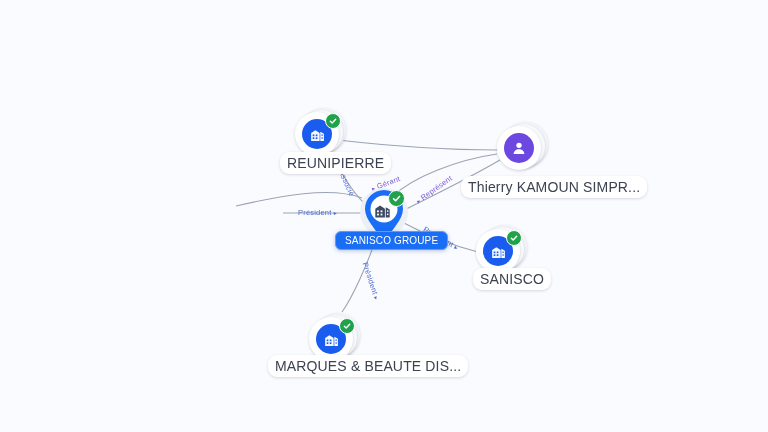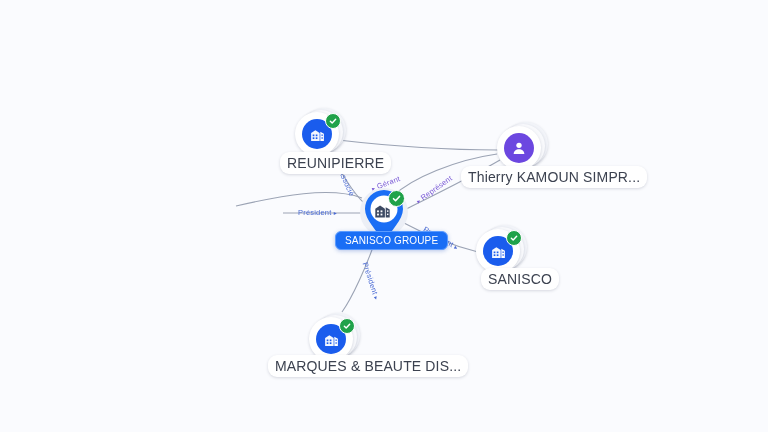--- a/index.html
+++ b/index.html
@@ -170,21 +170,21 @@
       <div class="stack s3"></div>
       <div class="stack s2"></div>
       <div class="stack s1"></div>
       <div class="person-icon">
         <svg width="16" height="16" viewBox="0 0 24 24" fill="#fff">
           <circle cx="12" cy="8" r="4"></circle>
           <path d="M4 21c0-4.4 3.6-7 8-7s8 2.6 8 7H4z"></path>
         </svg>
       </div>
     </div>
-    <div class="node-label" style="left:-36px;top:40px;text-align:center;">Thierry KAMOUN SIMPR...</div>
+    <div class="node-label" style="left:-36px;top:50px;text-align:center;">Thierry KAMOUN SIMPR...</div>
   </div>
 
 
   <div class="node" style="left:476px;top:229px;">
     <div class="co-card">
       <div class="stack s3"></div>
       <div class="stack s2"></div>
       <div class="stack s1"></div>
       <div class="co-icon">
         <svg width="17" height="17" viewBox="0 0 24 24" fill="#fff">
@@ -197,21 +197,21 @@
           <rect x="17.6" y="12" width="1.9" height="1.9" fill="#1a5ced"></rect>
           <rect x="17.6" y="16" width="1.9" height="1.9" fill="#1a5ced"></rect>
         </svg>
       </div>
       <div class="badge-check" style="left:30px;top:1px;">
         <svg width="8" height="8" viewBox="0 0 24 24" fill="none" stroke="#fff" stroke-width="4.2" stroke-linecap="round" stroke-linejoin="round">
             <path d="M4 12.5l5.5 5.5L20 6.5"></path>
           </svg>
       </div>
     </div>
-    <div class="node-label" style="left:-3px;top:39px;margin-left:8px;">SANISCO</div>
+    <div class="node-label" style="left:-3px;top:39px;">SANISCO</div>
   </div>
 
   <div class="node" style="left:309px;top:317px;">
     <div class="co-card">
       <div class="stack s3"></div>
       <div class="stack s2"></div>
       <div class="stack s1"></div>
       <div class="co-icon">
         <svg width="17" height="17" viewBox="0 0 24 24" fill="#fff">
           <path d="M3 21V10l6-4 6 4v11H3z" opacity=".95"></path>

